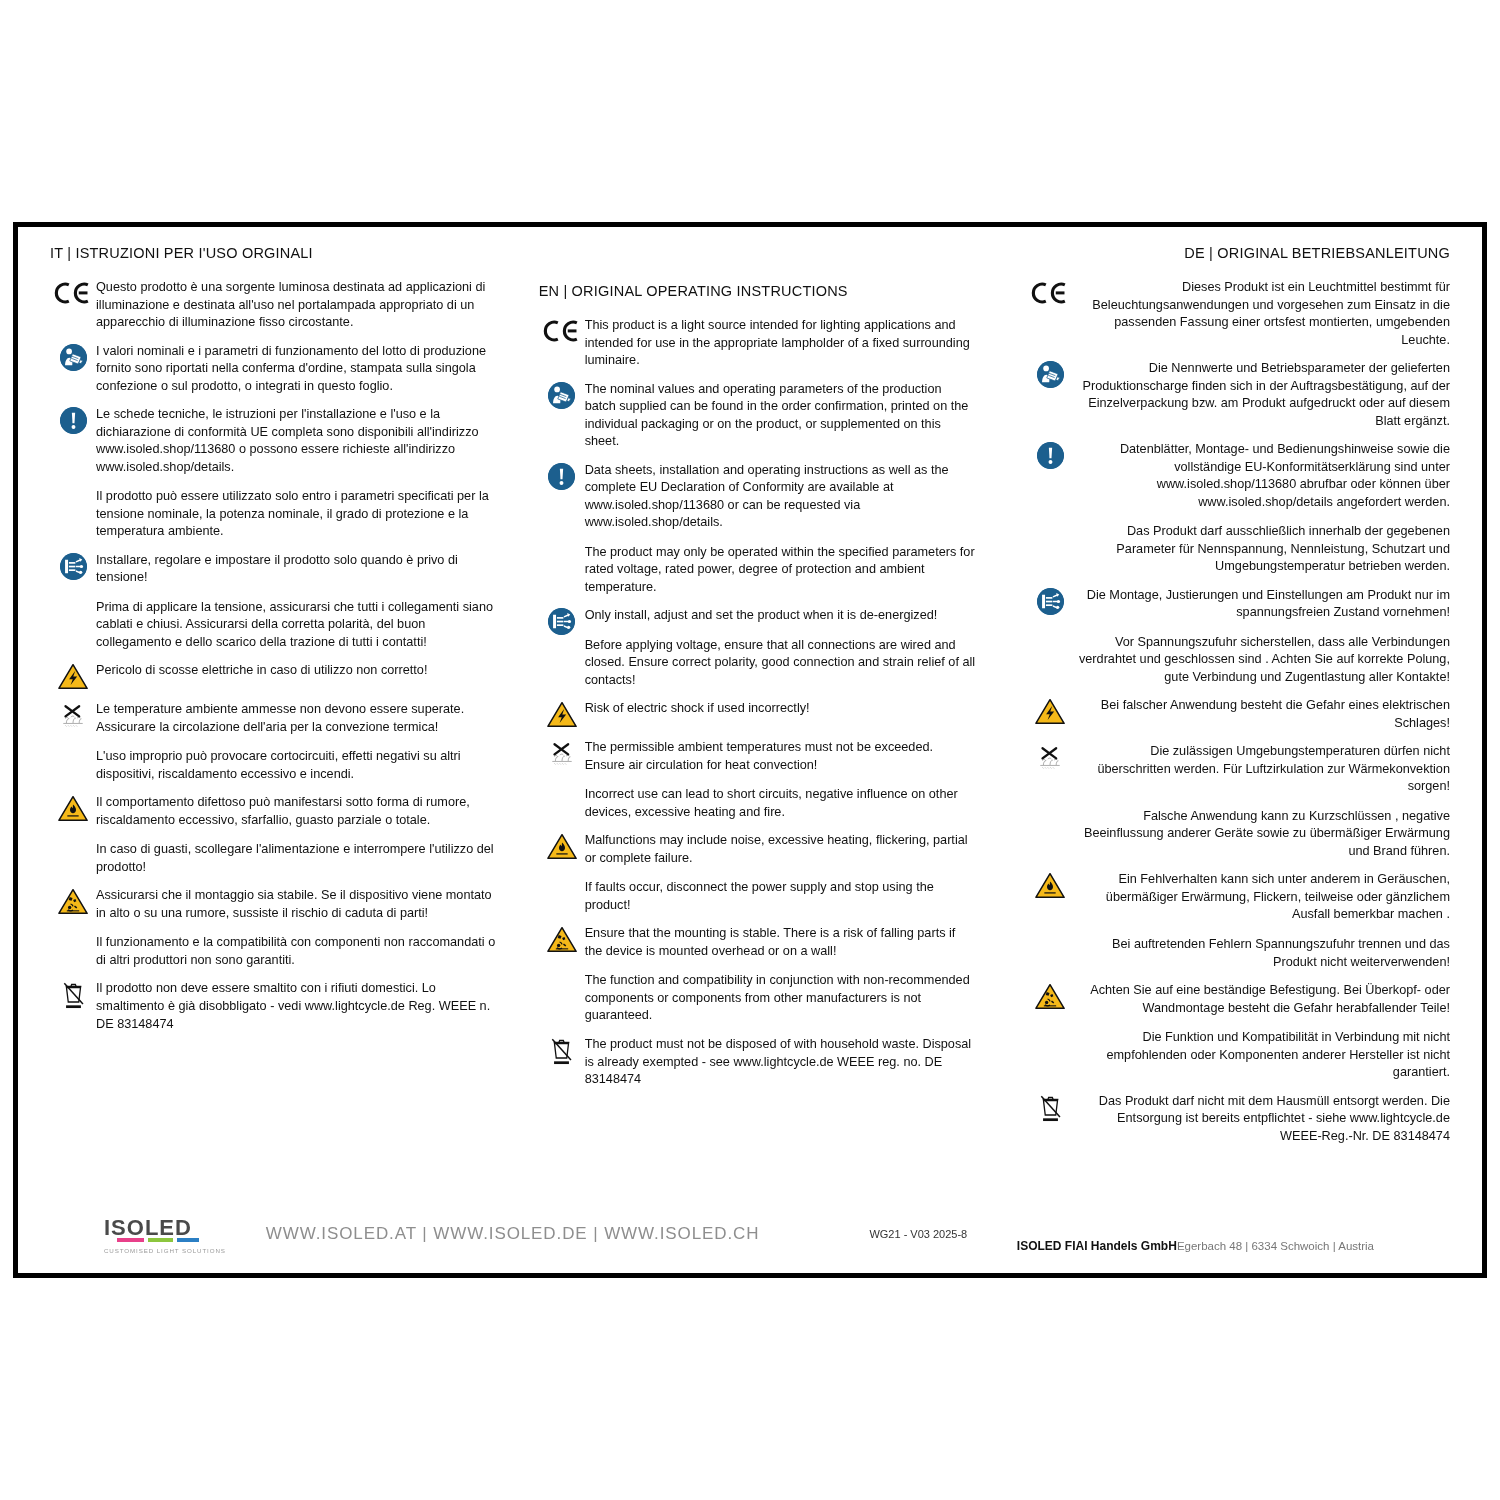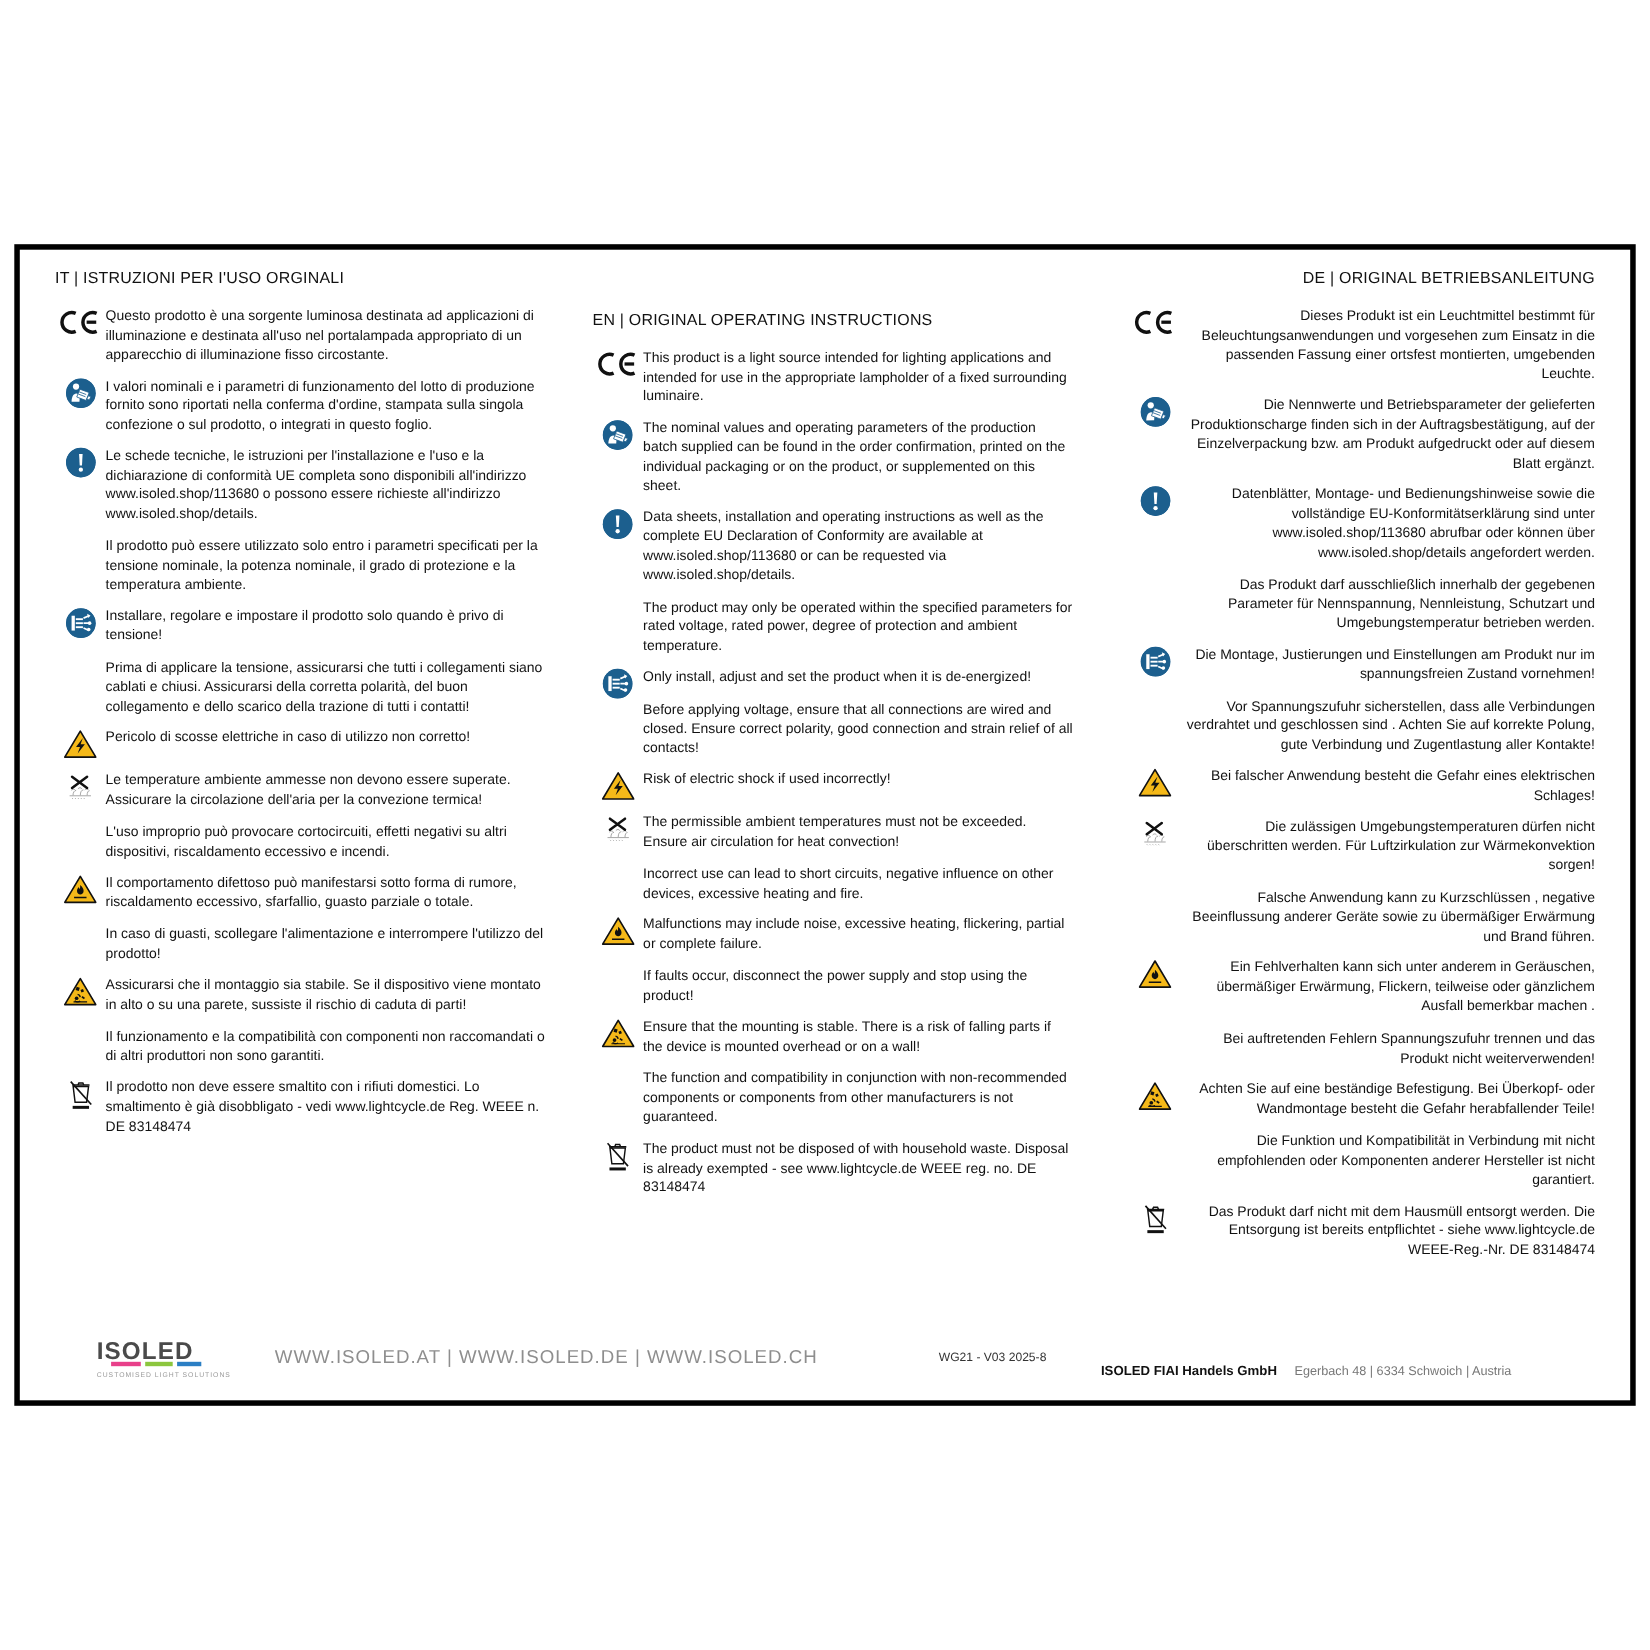--- a/index.html
+++ b/index.html
@@ -75,21 +75,21 @@
     display: block;
     position: relative;
   }
   .tri-icon { width: 30px; height: 27px; display:block; }
   .temp-icon { width: 30px; height: 27px; display:block; }
   .weee-icon { width: 27px; height: 28px; display:block; }
 
   
   .footer {
     position: absolute;
-    left: 0; right: 0; bottom: 0;
+    left: 16px; right: 0; bottom: 0;
     height: 78px;
     display: flex;
     align-items: center;
     padding: 0 28px 0 70px;
   }
   .logo-wrap { display:flex; flex-direction: column; align-items: flex-start; }
   .logo-mark { position: relative; width: 108px; height: 26px; }
   .logo-text {
     font-size: 22px;
     font-weight: bold;
@@ -119,21 +119,20 @@
   .docref {
     margin-left: 110px;
     font-size: 11px;
     color: #333;
     white-space: nowrap;
   }
   .company {
     margin-left: auto;
     display: flex;
     align-items: baseline;
-    gap: 16px;
     padding-right: 80px;
     margin-top: 24px;
   }
   .company-name { font-size: 12px; font-weight: bold; color: #111; white-space: nowrap;}
   .company-addr { font-size: 11.5px; color: #777; white-space: nowrap;}
 </style>
 </head>
 <body>
 
 <div id="sheet">
@@ -253,21 +252,21 @@
           <rect x="17.6" y="12.6" width="2.8" height="2.8" transform="rotate(-22 19 14)"></rect>
           <path d="M14.4 17.2c1.8.4 3 1.6 3.2 3.2l-1.4.3c-.2-1.1-1-1.9-2.2-2.2z"></path>
           <circle cx="13.2" cy="21.8" r="1.9"></circle>
           <path d="M11.6 23.8c1.4 1.2 3.4 1.4 5 .4l.8 1.2c-2.2 1.3-4.8 1-6.6-.6z"></path>
           <path d="M19.2 19.6l2.6 1.8-1 1.4-2.6-1.8z"></path>
         </g>
         <path d="M10 25.6h14" stroke="#111" stroke-width="1.2"></path>
       </svg>
               </div>
               <div class="txt">
-                <p>Assicurarsi che il montaggio sia stabile. Se il dispositivo viene montato in alto o su una parete, sussiste il rischio di caduta di parti!</p>
+                <p>Assicurarsi che il montaggio sia stabile. Se il dispositivo viene montato in alto o su una rumore, sussiste il rischio di caduta di parti!</p>
                 <p>Il funzionamento e la compatibilità con componenti non raccomandati o di altri produttori non sono garantiti.</p>
               </div>
             </div>
             <div class="block">
               <div class="icon-cell">
                 <svg class="weee-icon" viewBox="0 0 30 32">
         <g fill="none" stroke="#111" stroke-width="1.5">
           <path d="M7 7.6h16l-2 16.4H9z"></path>
           <path d="M6 6.2h18"></path>
           <path d="M12 6.2l.9-2.2h4.2l.9 2.2"></path>

